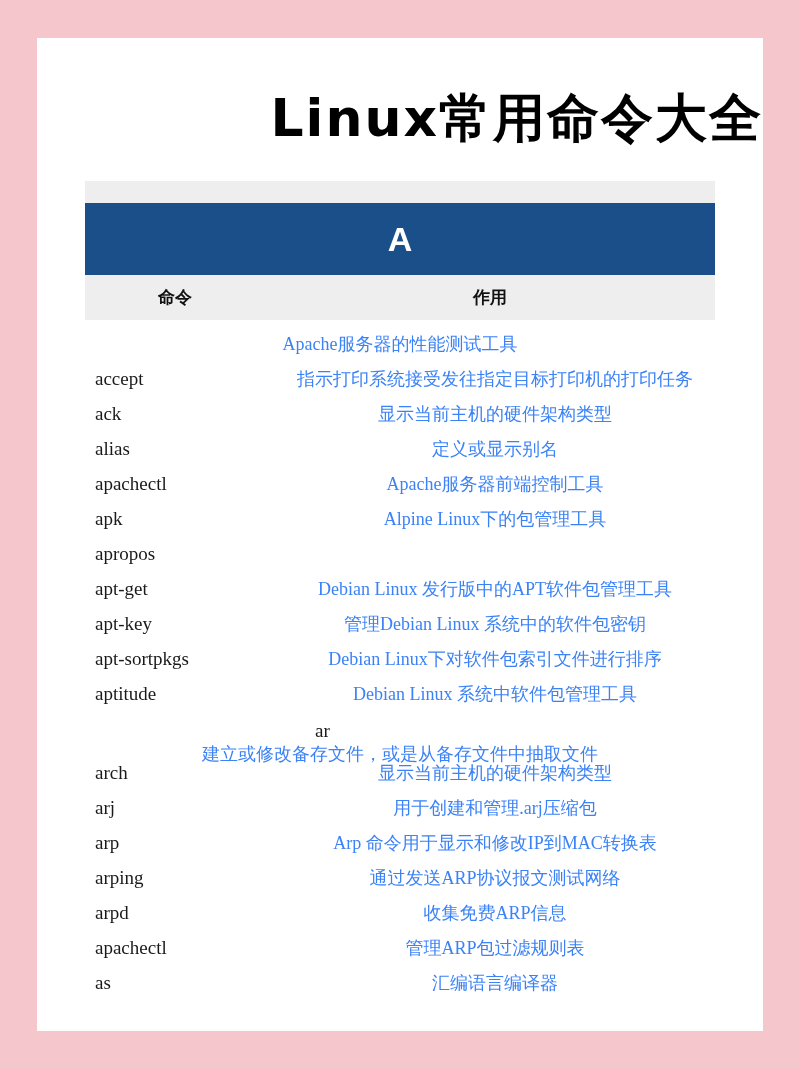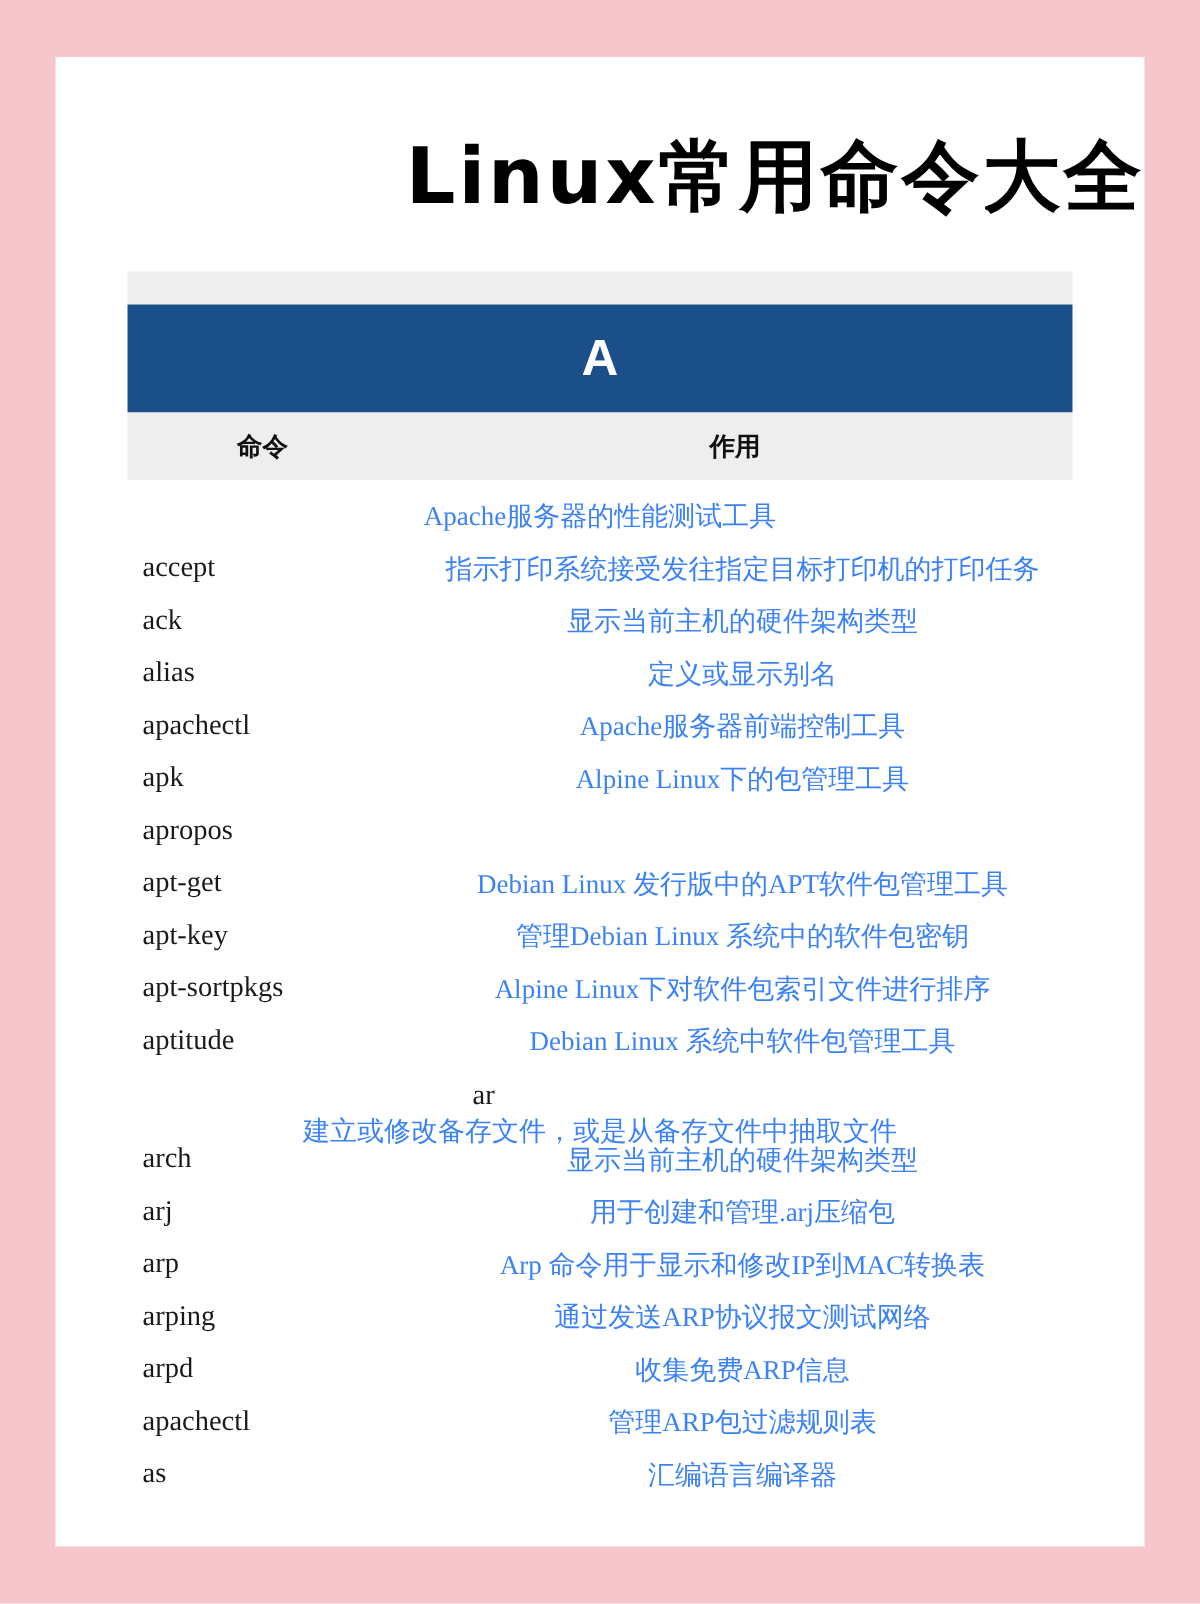--- a/index.html
+++ b/index.html
@@ -162,21 +162,21 @@
         <div class="cell-desc">Debian Linux 发行版中的APT软件包管理工具</div>
       </div>
 
       <div class="row">
         <div class="cell-cmd">apt-key</div>
         <div class="cell-desc">管理Debian Linux 系统中的软件包密钥</div>
       </div>
 
       <div class="row">
         <div class="cell-cmd">apt-sortpkgs</div>
-        <div class="cell-desc">Alpine Linux下对软件包索引文件进行排序</div>
+        <div class="cell-desc">Debian Linux下对软件包索引文件进行排序</div>
       </div>
 
       <div class="row">
         <div class="cell-cmd">aptitude</div>
         <div class="cell-desc">Debian Linux 系统中软件包管理工具</div>
       </div>
 
       <div class="row gap">
         <div class="cell-cmd">ar</div>
         <div class="cell-desc">建立或修改备存文件，或是从备存文件中抽取文件</div>

